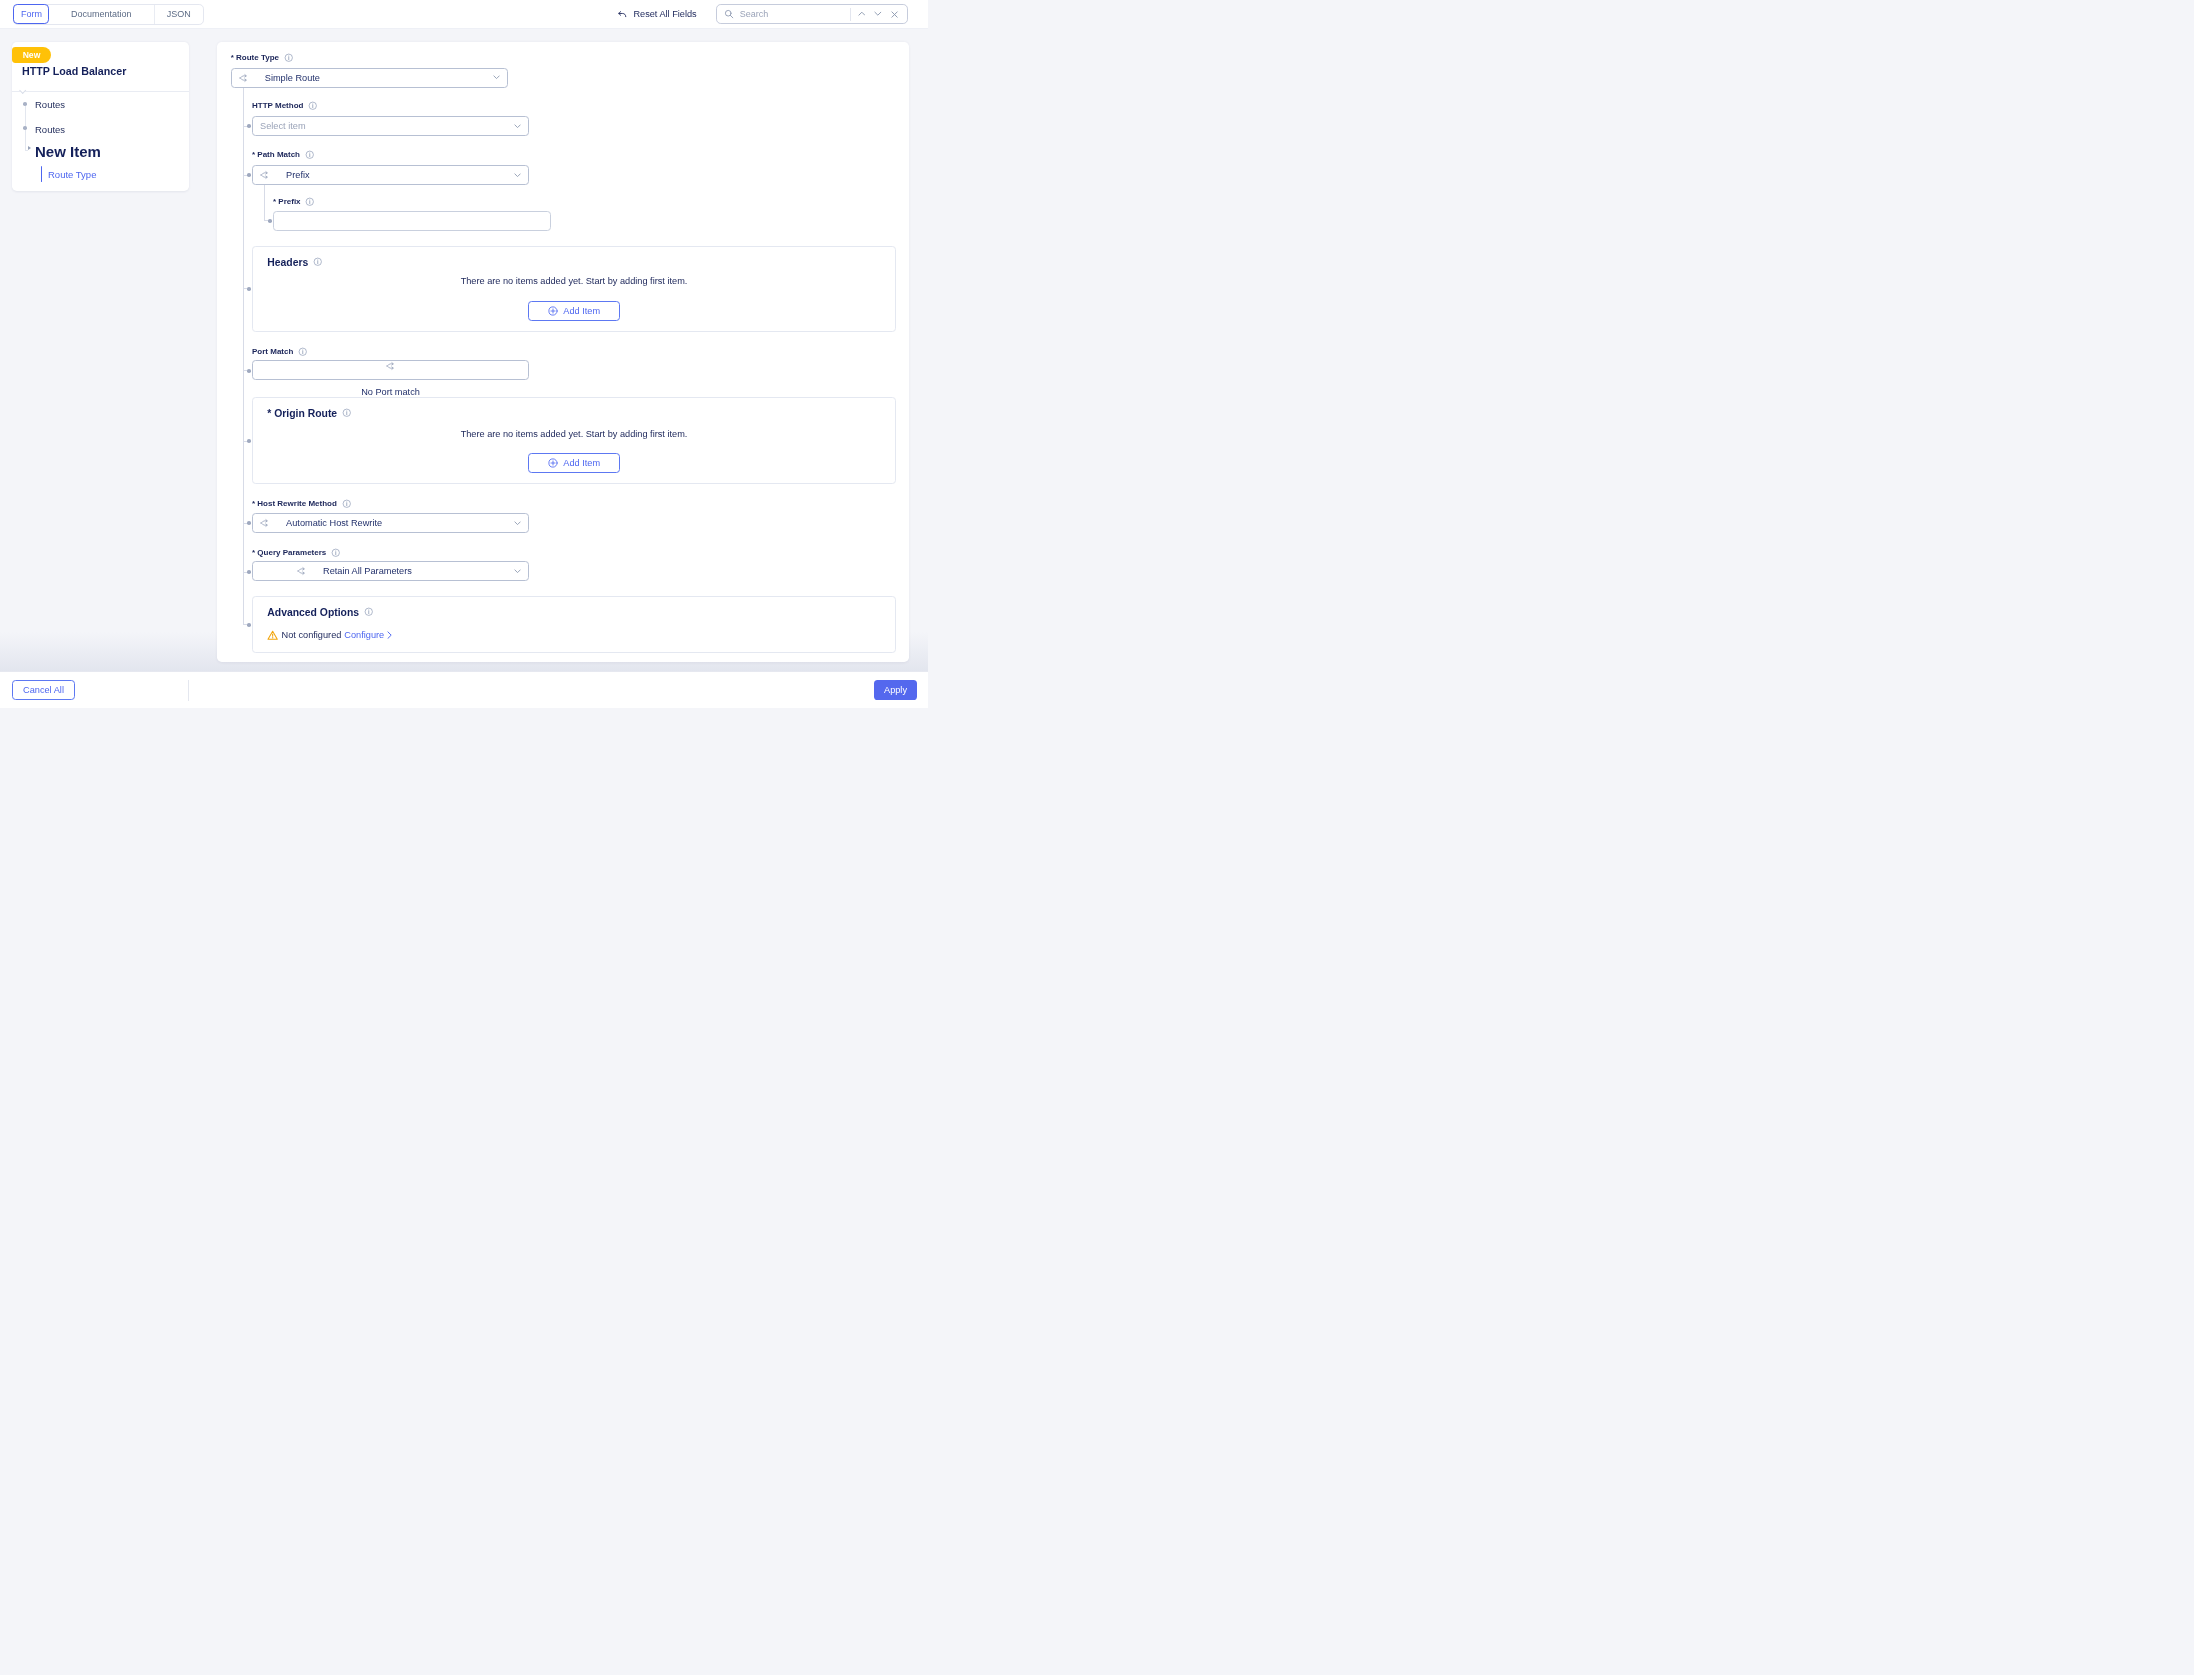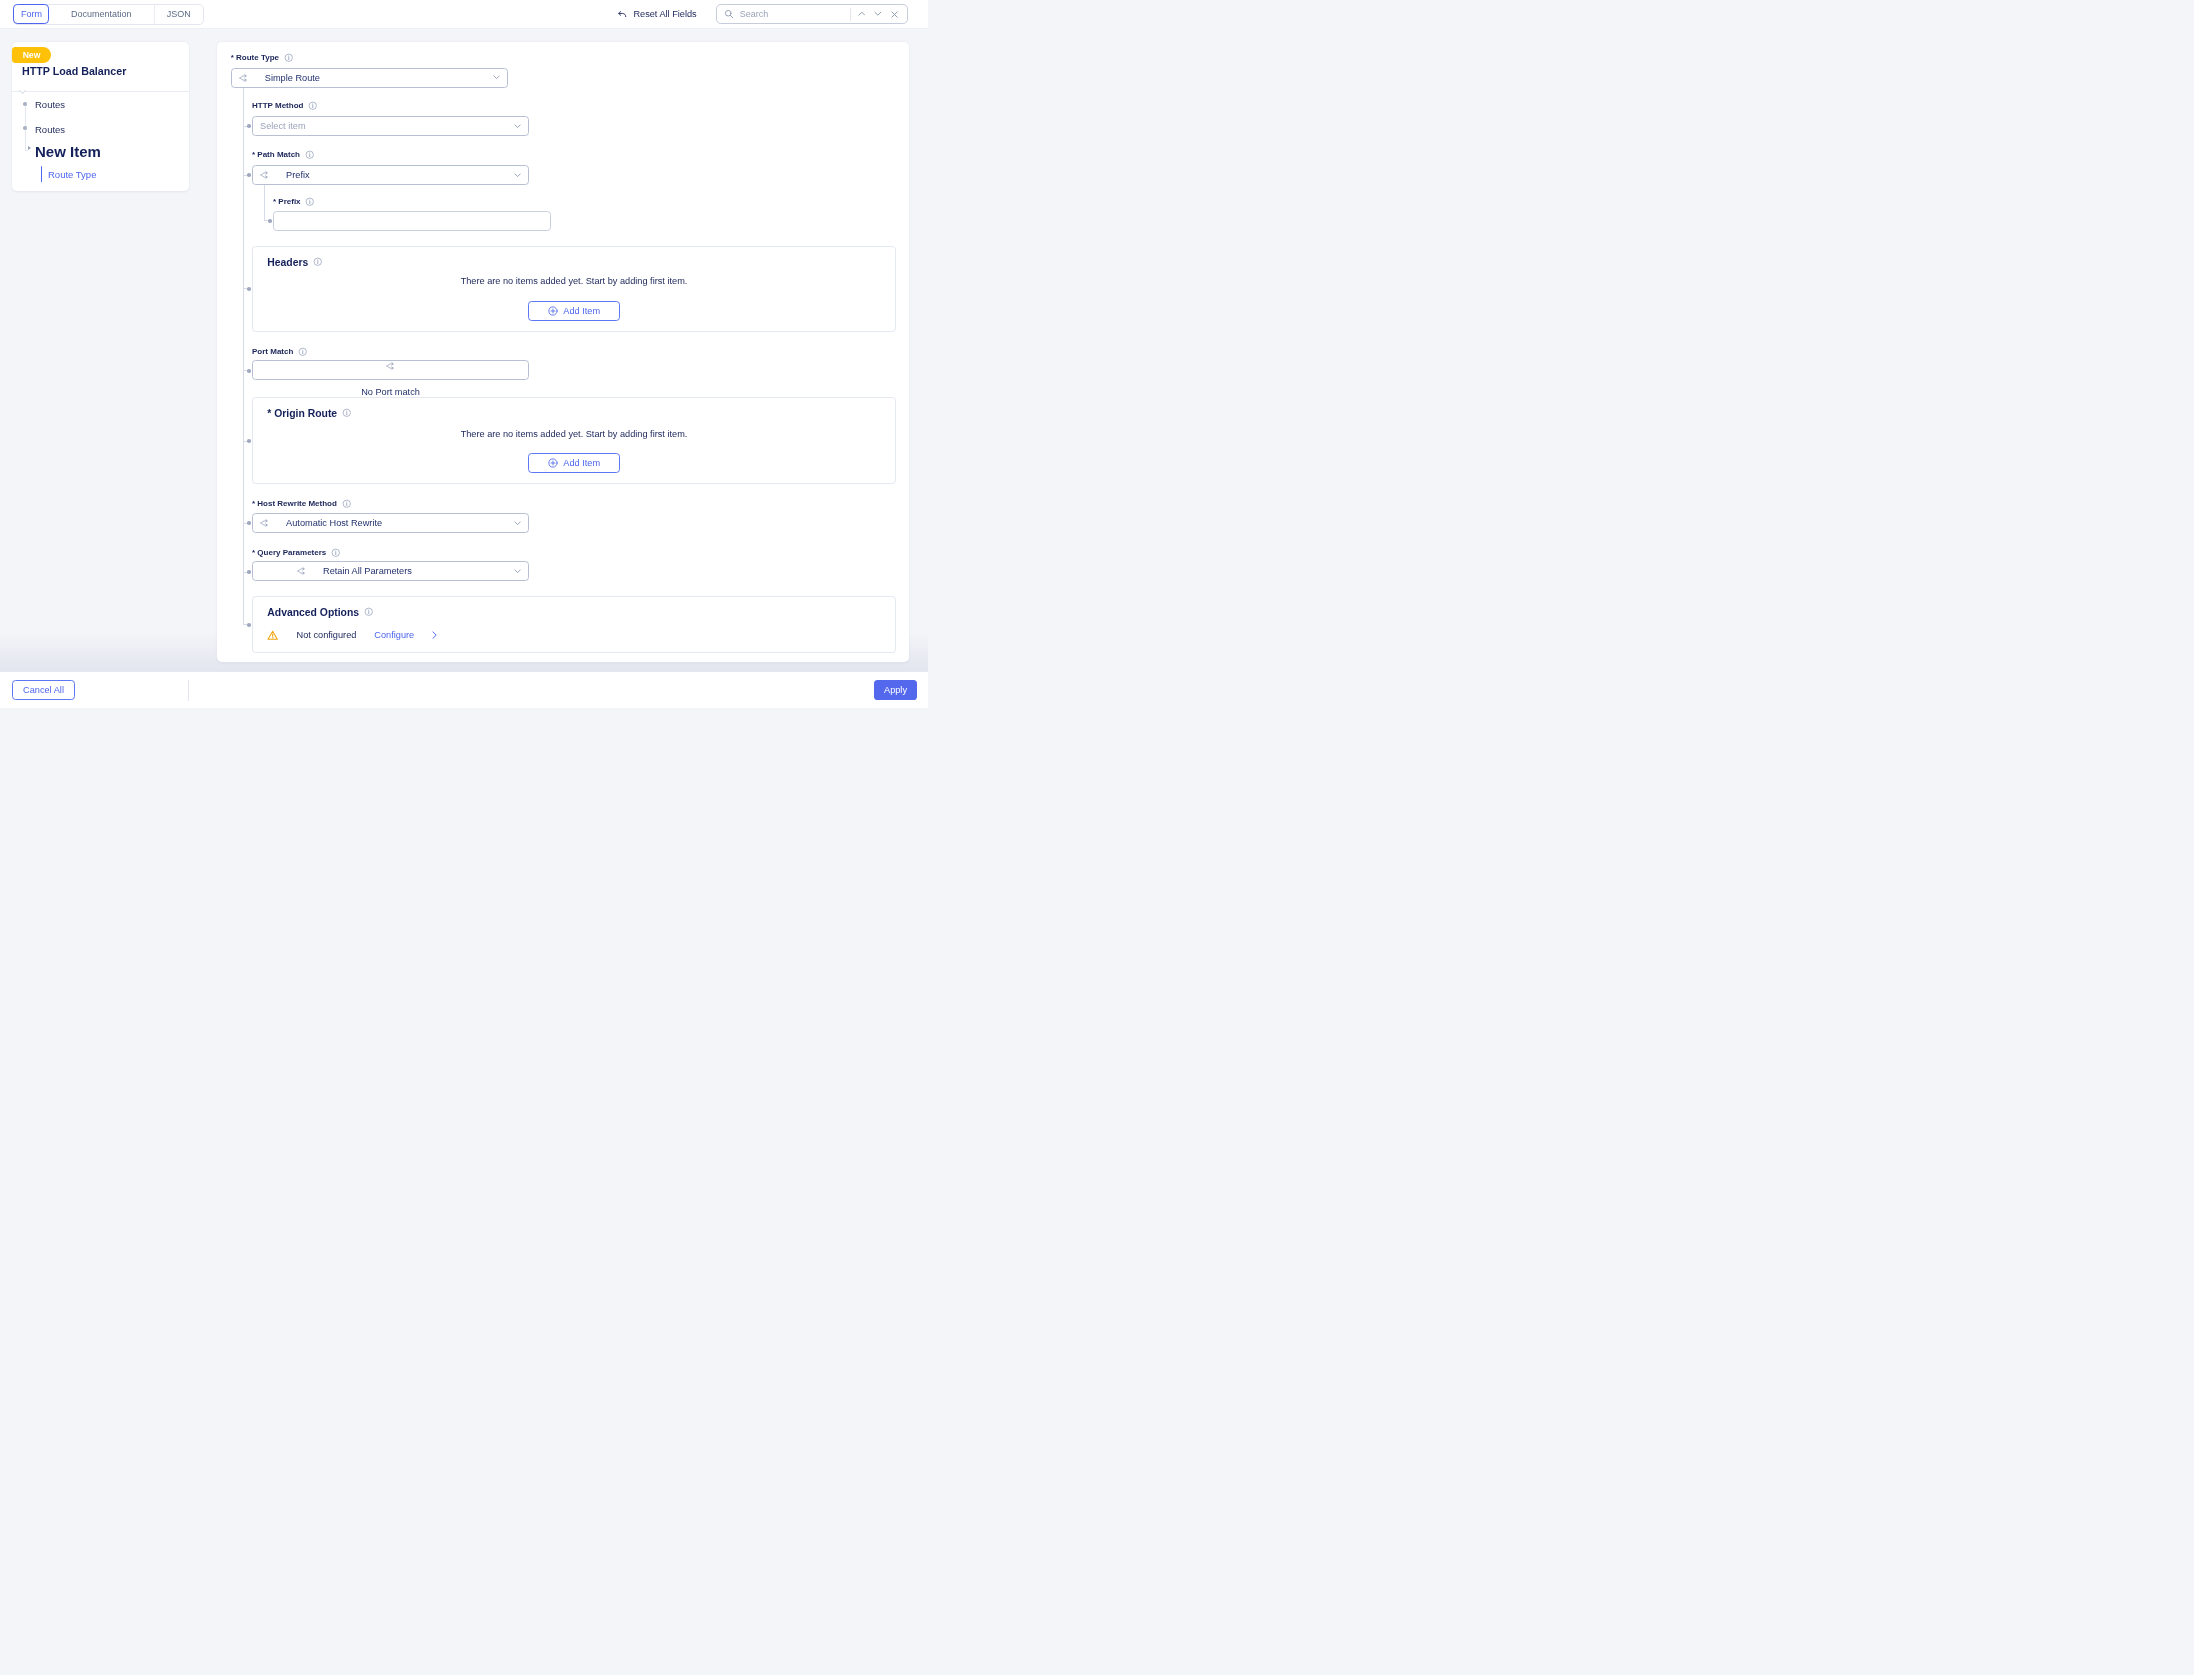--- a/index.html
+++ b/index.html
@@ -68,21 +68,21 @@
   .hline { position:absolute; height:0.9px; background:#d7dbe7; }
   .cdot  { position:absolute; width:3.6px; height:3.6px; border-radius:50%; background:#9fa9bf; }
   .section-box { position:absolute; left:35px; width:644px; border:0.6px solid #e4e8f1; border-radius:3.6px; background:#fff; }
   .section-title { position:absolute; left:14.3px; top:9.5px; display:flex; align-items:center; gap:4.8px;
                    font-size:10.4px; font-weight:600; color:#14205a; }
   .empty-text { position:absolute; left:0; right:0; top:28.6px; text-align:center; font-size:9.2px; color:#1b2559; }
   .add-btn { position:absolute; left:50%; transform:translateX(-50%); top:54px; height:19.6px; width:92px;
              border:0.9px solid #5d78f2; border-radius:3.6px; background:#fff; color:#4d66f0;
              display:flex; align-items:center; justify-content:center; gap:5.4px; font-size:9.2px;
              font-family:"Liberation Sans", sans-serif; cursor:pointer; }
-  .adv-row { position:absolute; left:14.3px; top:33px; display:flex; align-items:center; gap:18px; font-size:9.2px; }
+  .adv-row { position:absolute; left:14.3px; top:33px; display:flex; align-items:center; gap:3px; font-size:9.2px; }
   .adv-status { color:#1b2559; }
   .adv-link { color:#4d66f0; cursor:pointer; }
 
   
   .shade { position:absolute; left:0; right:0; top:632px; height:40px; z-index:0;
            background:linear-gradient(180deg, rgba(226,229,238,0) 0%, #e2e5ee 100%); }
   .footer { position:absolute; left:0; top:672px; width:928px; height:36px; background:#fff; z-index:3;
             box-shadow:0 -0.6px 0 #e8eaf2; }
   .btn { display:flex; align-items:center; justify-content:center; border-radius:3.6px;
          font-size:9.2px; font-family:"Liberation Sans", sans-serif; cursor:pointer; }

